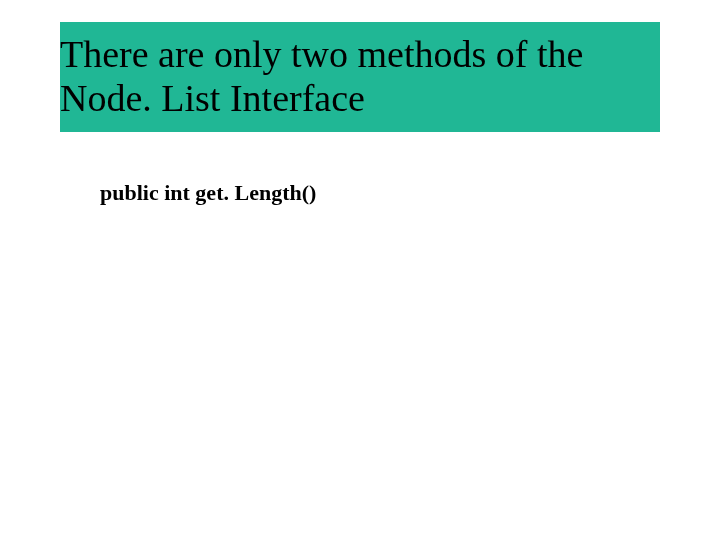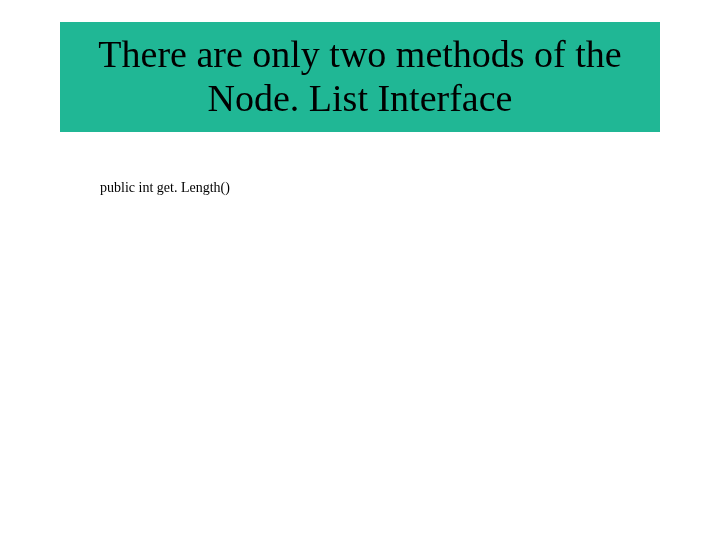--- a/index.html
+++ b/index.html
@@ -20,37 +20,38 @@
   .title-box {
     position: absolute;
     left: 60px;
     top: 22px;
     width: 600px;
     height: 110px;
     background: #20b795;
     display: flex;
     align-items: center;
     justify-content: center;
-    text-align: center;
+    text-align: left;
   }
   .title-text {
     font-size: 38px;
     line-height: 1.15;
     font-weight: 400;
     color: #000;
   }
   .body-area {
     position: absolute;
     left: 100px;
     top: 180px;
     width: 540px;
   }
   .method-sig {
-    font-size: 14px;
+    font-size: 22px;
     margin: 0 0 34px 0;
+    font-weight: bold;
   }
   .method-desc {
     font-size: 22px;
     margin: 0 0 0 24px;
   }
 </style>
 </head>
 <body>
 
 <div class="slide">

